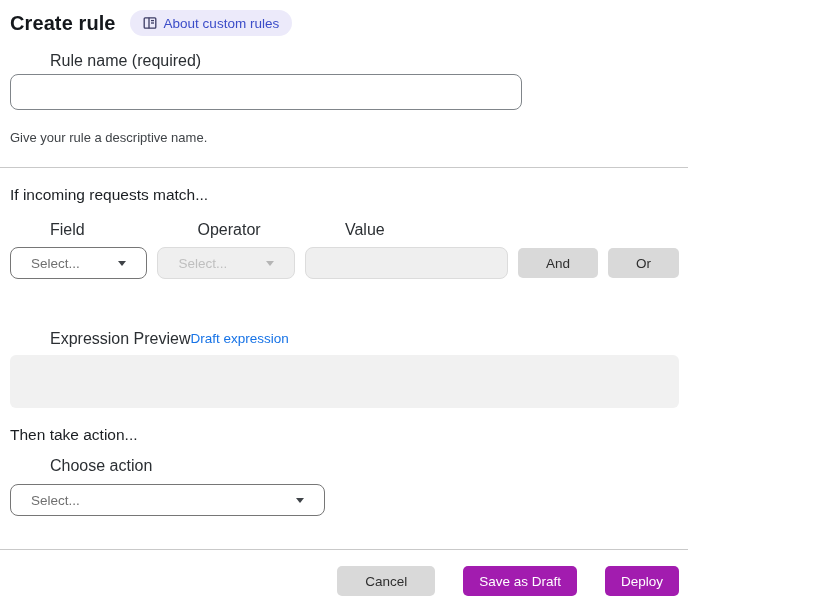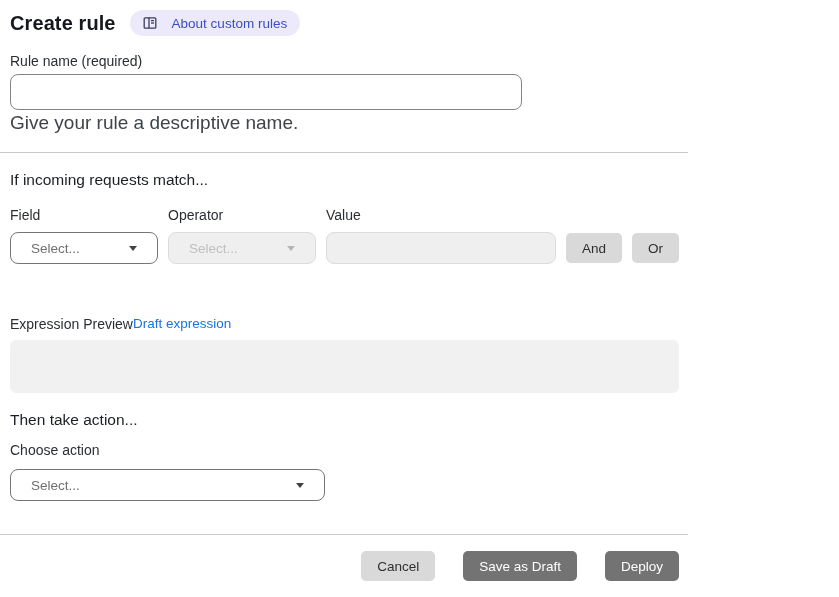--- a/index.html
+++ b/index.html
@@ -23,41 +23,42 @@
   h1.page-title {
     font-size: 20px;
     font-weight: 700;
     color: #15181c;
     letter-spacing: 0.1px;
     line-height: 26px;
   }
   .badge {
     display: inline-flex;
     align-items: center;
-    gap: 15px;
+    gap: 7px;
     height: 26px;
     padding: 0 13px;
     background: #eceafa;
     border-radius: 13px;
     color: #3b4cc8;
     font-size: 13.5px;
     text-decoration: none;
     cursor: pointer;
   }
   .badge-icon { display: inline-flex; align-items: center; }
 
   
   .label {
     display: block;
-    font-size: 14px;
+    font-size: 16px;
     color: #2b2f33;
     line-height: 16px;
+    margin-left: 40px;
   }
   .rule-label { margin-top: 17px; }
-  .helper { margin-top: 5px; color: #404448; font-size: 19px; line-height: 15px; }
+  .helper { margin-top: 20px; color: #404448; font-size: 13px; line-height: 15px; }
 
   .text-input {
     display: block;
     margin-top: 5px;
     width: 512px;
     height: 36px;
     border: 1px solid #80858a;
     border-radius: 8px;
     padding: 0 12px;
     font-family: inherit;
@@ -126,21 +127,21 @@
     border: 1px solid #dcdcdc;
     border-radius: 8px;
     padding: 0 12px;
     font-family: inherit;
     font-size: 13.5px;
     color: #555;
   }
 
   .gray-btn {
     height: 30px;
-    padding: 0 16px;
+    padding: 0 28px;
     background: #d9d9d9;
     color: #2f2f2f;
     border: none;
     border-radius: 5px;
     font-family: inherit;
     font-size: 13.5px;
     cursor: pointer;
     margin-bottom: 1px;
     white-space: nowrap;
   }
@@ -176,21 +177,21 @@
     margin-top: 16px;
     display: flex;
     justify-content: flex-end;
     align-items: center;
     gap: 28px;
   }
   .footer .gray-btn { margin-bottom: 0; }
   .blue-btn {
     height: 30px;
     padding: 0 16px;
-    background: #737373;
+    background: #a21caf;
     color: #ffffff;
     border: none;
     border-radius: 5px;
     font-family: inherit;
     font-size: 13.5px;
     cursor: pointer;
     white-space: nowrap;
   }
 </style>
 </head>

